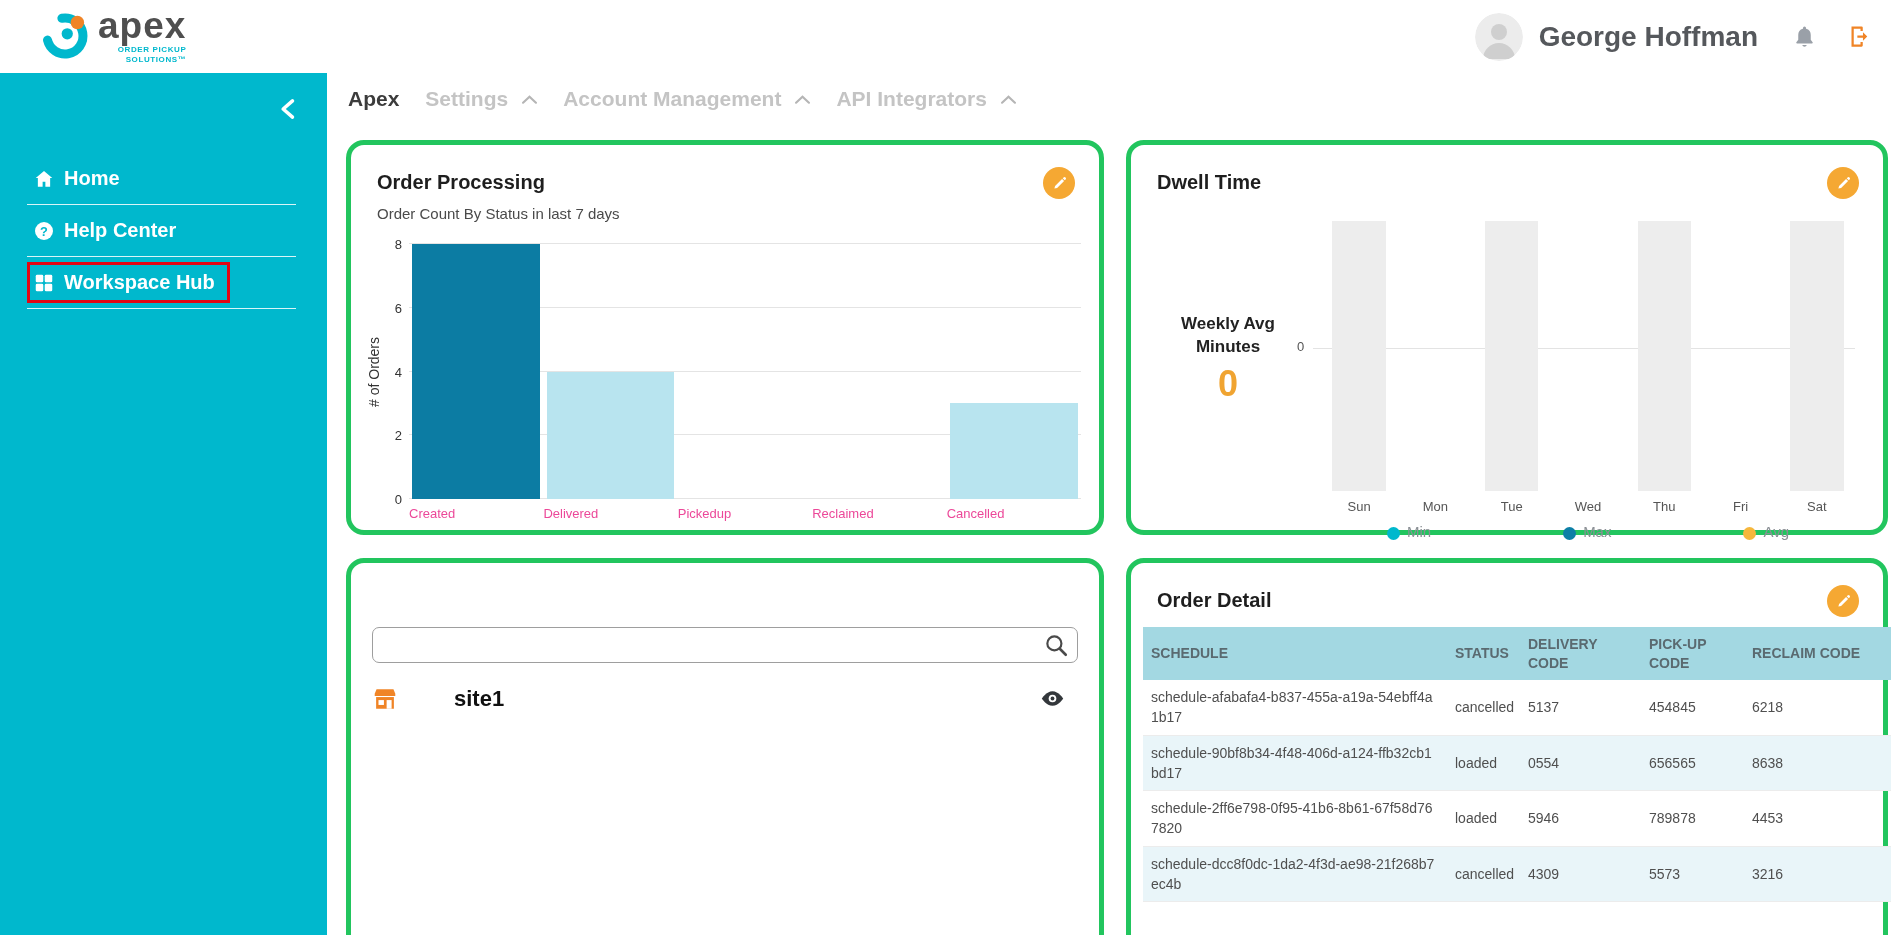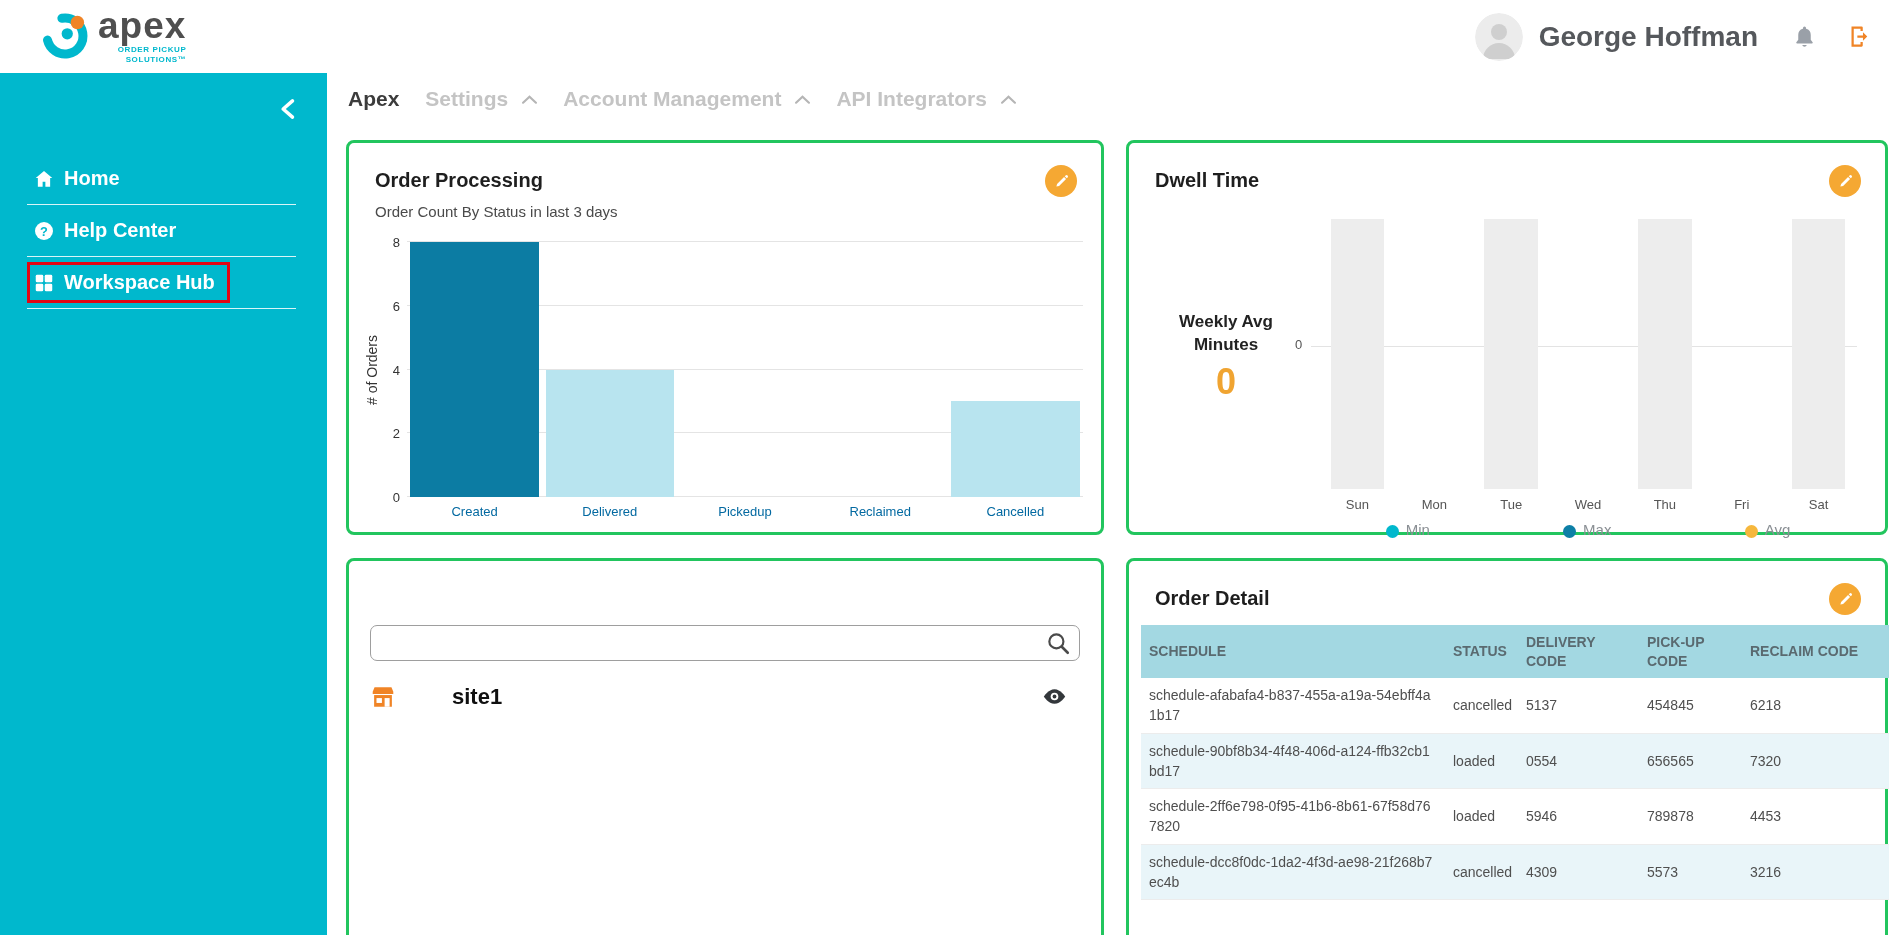--- a/index.html
+++ b/index.html
@@ -33,21 +33,21 @@
   .nav-icon { display:inline-flex; width:24px; justify-content:center; }
   .nav-label { color:#fff; font-size:20px; font-weight:700; white-space:nowrap; }
 
   
   .main { position:absolute; left:327px; top:73px; width:1575px; height:862px; background:#fff; overflow:hidden; }
   .breadcrumb { position:absolute; left:21px; top:14px; display:flex; align-items:center; gap:26px;
     font-size:21px; font-weight:700; }
   .bc-active { color:#3c3c3c; cursor:pointer; }
   .bc-item { display:inline-flex; align-items:center; gap:14px; color:#c4c4c4; cursor:pointer; }
 
-  .card { position:absolute; background:#fff; border:3px solid #22c55e; border-radius:8px; }
+  .card { position:absolute; background:#fff; border:5px solid #22c55e; border-radius:18px; }
   .card-op { left:19px;  top:67px;  width:758px; height:395px; }
   .card-dw { left:799px; top:67px;  width:762px; height:395px; }
   .card-ws { left:19px;  top:485px; width:758px; height:420px; }
   .card-od { left:799px; top:485px; width:762px; height:420px; }
   .card-title { font-size:20px; font-weight:700; color:#1e1e1e; padding:26px 0 0 26px; }
   .card-subtitle { font-size:15px; color:#4a4a4a; padding:11px 0 0 26px; }
   .edit-btn { position:absolute; top:22px; right:24px; width:32px; height:32px; border-radius:50%;
     background:#f5a833; border:none; display:flex; align-items:center; justify-content:center; cursor:pointer; }
 
   
@@ -55,21 +55,21 @@
   .op-ylabel { width:18px; writing-mode:vertical-rl; transform:rotate(180deg);
     font-size:14px; color:#333; display:flex; align-items:center; justify-content:center; }
   .op-yticks { position:relative; width:26px; }
   .op-yticks span { position:absolute; right:7px; font-size:13px; color:#333; transform:translateY(50%); }
   .op-plot { flex:1; position:relative; }
   .op-gridline { position:absolute; left:0; right:0; height:1px; background:#e4e4e4; }
   .op-bars { position:absolute; inset:0; display:flex; align-items:flex-end; }
   .op-slot { flex:1; height:100%; display:flex; align-items:flex-end; justify-content:center; }
   .op-bar { width:95%; }
   .op-xlabels { display:flex; margin:7px 18px 0 58px; }
-  .op-xlabels span { flex:1; text-align:center; font-size:13px; color:#0369a1; }
+  .op-xlabels span { flex:1; text-align:left; font-size:13px; color:#ec4899; }
 
   
   .dw-metric { position:absolute; left:26px; top:168px; width:142px; text-align:center; }
   .dw-metric-label { font-size:17px; font-weight:700; color:#222; line-height:1.35; }
   .dw-metric-value { font-size:36px; font-weight:700; color:#f0a431; margin-top:4px; }
   .dw-plot { position:absolute; left:190px; right:28px; top:76px; height:270px; }
   .dw-zero { position:absolute; left:-24px; top:calc(47% - 9px); font-size:13px; color:#555; }
   .dw-gridline { position:absolute; left:-8px; right:0; top:47%; height:1px; background:#e3e3e3; }
   .dw-columns { position:absolute; inset:0; display:flex; }
   .dw-slot { flex:1; display:flex; justify-content:center; }
@@ -212,21 +212,21 @@
     </span>
   </div>
 
   <section class="card card-op">
     <div class="card-title">Order Processing</div>
     <button class="edit-btn">
       <svg viewBox="0 0 20 20" width="17" height="17">
         <path d="M4 16l.8-3.2 8.2-8.2 2.4 2.4-8.2 8.2L4 16zM13.8 3.8l1-1a1.7 1.7 0 0 1 2.4 2.4l-1 1-2.4-2.4z" fill="#fff"></path>
       </svg>
     </button>
-    <div class="card-subtitle">Order Count By Status in last 3 days</div>
+    <div class="card-subtitle">Order Count By Status in last 7 days</div>
     <div class="op-chart">
       <div class="op-ylabel"># of Orders</div>
       <div class="op-yticks">
           <span style="bottom: 0%;">0</span>
           <span style="bottom: 25%;">2</span>
           <span style="bottom: 50%;">4</span>
           <span style="bottom: 75%;">6</span>
           <span style="bottom: 100%;">8</span>
         </div>
       <div class="op-plot">
@@ -378,21 +378,21 @@
             <td>cancelled</td>
             <td>5137</td>
             <td>454845</td>
             <td>6218</td>
           </tr>
           <tr>
             <td class="schedule-cell">schedule-90bf8b34-4f48-406d-a124-ffb32cb1bd17</td>
             <td>loaded</td>
             <td>0554</td>
             <td>656565</td>
-            <td>7320</td>
+            <td>8638</td>
           </tr>
           <tr>
             <td class="schedule-cell">schedule-2ff6e798-0f95-41b6-8b61-67f58d767820</td>
             <td>loaded</td>
             <td>5946</td>
             <td>789878</td>
             <td>4453</td>
           </tr>
           <tr>
             <td class="schedule-cell">schedule-dcc8f0dc-1da2-4f3d-ae98-21f268b7ec4b</td>

